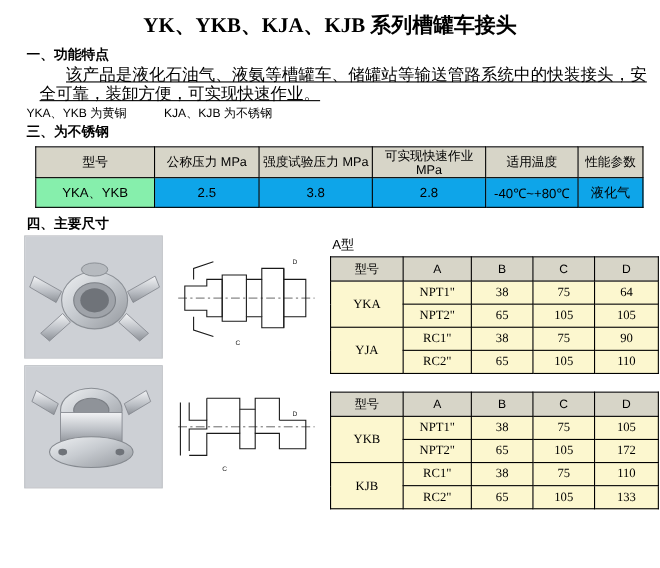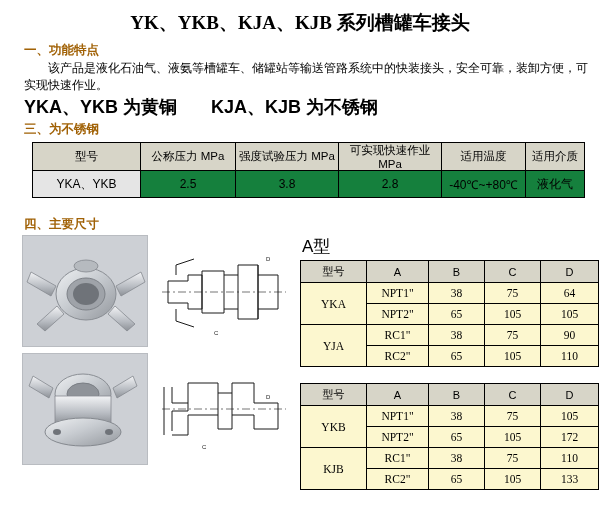--- a/index.html
+++ b/index.html
@@ -25,40 +25,40 @@
   .title {
     text-align: center;
     font-family: "Liberation Serif", serif;
     font-weight: bold;
     font-size: 19px;
     letter-spacing: 0px;
     margin: 4px 0 6px 0;
     color: #000;
   }
   .section-head {
-    color: #a16207;
+    color: #000000;
     font-weight: bold;
     font-size: 12.5px;
     font-family: "Liberation Sans", sans-serif;
     margin: 2px 0 1px 14px;
   }
   .body-text {
-    font-size: 12px;
+    font-size: 15px;
     line-height: 17px;
-    margin: 0 2px 0 14px;
+    margin: 0 2px 0 26px;
     text-align: justify;
     font-family: "Liberation Sans", sans-serif;
+    text-decoration: underline;
   }
   .body-indent {
     text-indent: 24px;
   }
   .materials-line {
-    font-size: 18px;
+    font-size: 11px;
     margin: 1px 0 0 14px;
-    font-weight: bold;
   }
   .materials-line .gap {
     display: inline-block;
     width: 34px;
   }
 
   
   table.perf {
     border-collapse: collapse;
     margin: 4px 0 0 22px;
@@ -72,24 +72,24 @@
     font-family: "Liberation Sans", sans-serif;
     height: 26px;
     font-weight: normal;
     padding: 0;
   }
   table.perf thead td {
     background: #d7d5c8;
     font-size: 11.5px;
   }
   table.perf tbody td {
-    background: #15803d;
+    background: #0ea5e9;
   }
   table.perf tbody td.first {
-    background: #e5e5e5;
+    background: #86efac;
   }
 
   
   .dims-wrap {
     position: relative;
     margin-top: 2px;
   }
   .img-col {
     position: absolute;
     left: 12px;
@@ -123,21 +123,21 @@
     overflow: hidden;
   }
 
   .spec-col {
     position: absolute;
     left: 290px;
     top: 0;
     width: 300px;
   }
   .type-label {
-    font-size: 17px;
+    font-size: 12px;
     font-family: "Liberation Sans", sans-serif;
     margin: 0 0 2px 2px;
   }
   table.dim {
     border-collapse: collapse;
     width: 298px;
     table-layout: fixed;
   }
   table.dim td {
     border: 1px solid #000;
@@ -153,21 +153,21 @@
     font-size: 11px;
     height: 21px;
   }
   table.dim tbody td {
     background: #fcf7cf;
   }
   .dim-gap {
     height: 16px;
   }
   .sec4 {
-    margin-top: 18px;
+    margin-top: 6px;
   }
 </style>
 </head>
 <body>
 
 <div class="page">
 
   <div class="title">YK、YKB、KJA、KJB 系列槽罐车接头</div>
 
   <div class="section-head">一、功能特点</div>
@@ -188,21 +188,21 @@
       <col style="width:84px">
       <col style="width:59px">
     </colgroup>
     <thead>
       <tr>
         <td>型号</td>
         <td>公称压力 MPa</td>
         <td>强度试验压力 MPa</td>
         <td>可实现快速作业 MPa</td>
         <td>适用温度</td>
-        <td>适用介质</td>
+        <td>性能参数</td>
       </tr>
     </thead>
     <tbody>
       <tr>
         <td class="first">YKA、YKB</td>
         <td>2.5</td>
         <td>3.8</td>
         <td>2.8</td>
         <td>-40℃~+80℃</td>
         <td>液化气</td>

